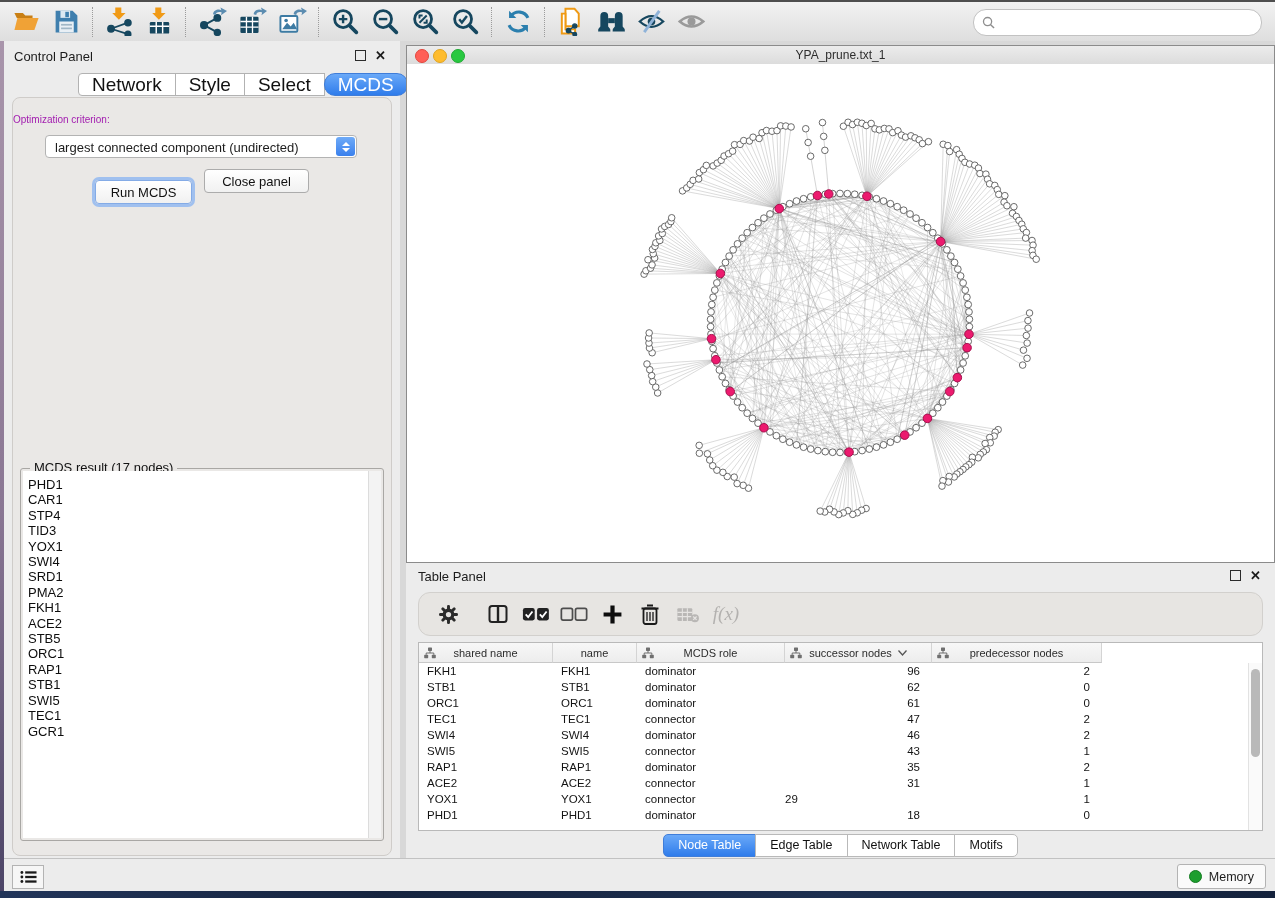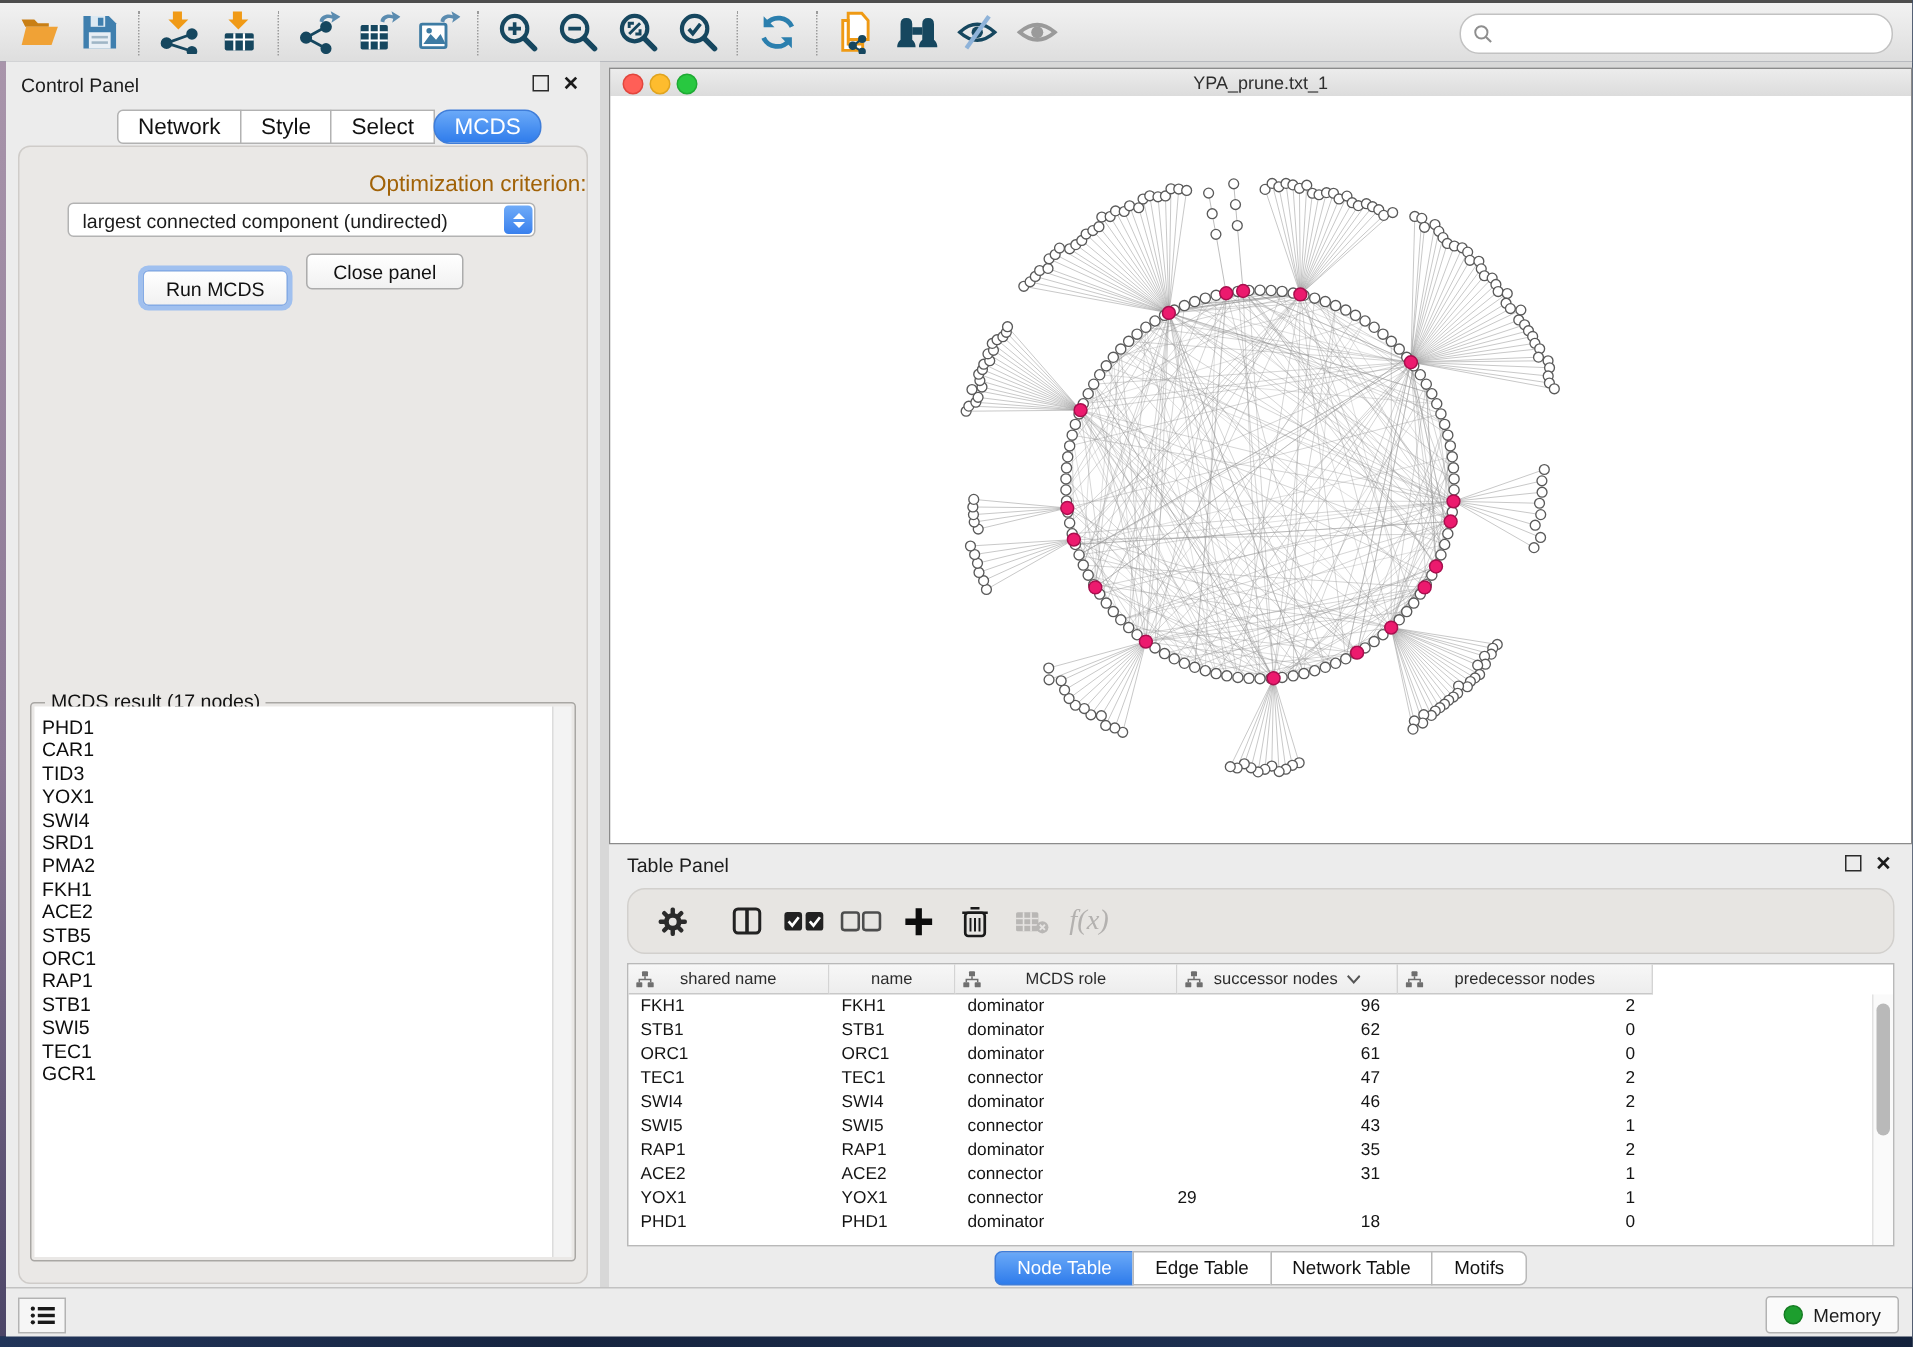--- a/index.html
+++ b/index.html
@@ -27,28 +27,28 @@
              background:linear-gradient(90deg,#22355a,#16243f 30%,#1d2f50 65%,#14223c);}
   .main-bg{position:absolute;left:4px;top:41px;width:1271px;height:817px;background:#d8d8d8;}
   
   .panel-title{font-size:13px;color:#1c1c1c;}
   .winbtns{position:absolute;display:flex;align-items:center;gap:9px;}
   .float-btn{width:9px;height:9px;border:1.5px solid #2b2b2b;display:inline-block;cursor:pointer;}
   .close-btn{font-size:13px;font-weight:700;color:#1b1b1b;line-height:10px;cursor:pointer;}
   
   .control-panel{position:absolute;left:4px;top:41px;width:396px;height:817px;background:#ececec;}
   .seg{position:absolute;left:74px;top:32px;display:flex;}
-  .seg-tab{height:21px;line-height:21px;padding:0 13px;font-size:15px;background:#fff;
+  .seg-tab{height:21px;line-height:21px;padding:0 13px;font-size:19px;background:#fff;
            border:1px solid #b2b2b2;margin-left:-1px;cursor:pointer;color:#111;}
   .seg-tab:first-child{border-radius:4px 0 0 4px;margin-left:0;}
   .seg-tab:last-child{border-radius:0 4px 4px 0;}
   .seg-tab.on{background:linear-gradient(180deg,#6aa9f8,#2f7ceb);border-color:#3f7dd9;color:#fff;border-radius:11px;}
   .cp-inner{position:absolute;left:8px;top:56px;width:378px;height:757px;background:#eae8e6;
             border:1px solid #cfccc9;border-radius:8px;}
-  .opt-label{position:absolute;left:0;top:16px;width:100%;text-align:right;font-size:15px;color:#a16207;}
+  .opt-label{position:absolute;left:0;top:16px;width:100%;text-align:left;font-size:10px;color:#a21caf;}
   .dropdown{position:absolute;left:32px;top:37px;width:312px;height:23px;background:#fff;
             border:1px solid #b3b3b3;border-radius:4px;font-size:13px;line-height:23px;
             padding-left:9px;box-sizing:border-box;cursor:pointer;}
   .dd-step{position:absolute;right:1px;top:1px;bottom:1px;width:19px;border-radius:3px;
            background:linear-gradient(180deg,#6fabf8,#3a80ed);display:flex;flex-direction:column;
            align-items:center;justify-content:center;gap:2px;}
   .dd-up{width:0;height:0;border-left:4px solid transparent;border-right:4px solid transparent;border-bottom:4px solid #fff;}
   .dd-dn{width:0;height:0;border-left:4px solid transparent;border-right:4px solid transparent;border-top:4px solid #fff;}
   .btn{position:absolute;height:24px;background:linear-gradient(180deg,#ffffff,#f1f1f1);
        border:1px solid #acacac;border-radius:4px;font-size:13px;font-family:"Liberation Sans",sans-serif;
@@ -289,20 +289,21 @@
           </span>
       </div>
       <button class="btn focus" style="left:82px;top:82px;width:97px">Run MCDS</button>
       <button class="btn" style="left:191px;top:71px;width:105px">Close panel</button>
 
       <div class="groupbox">
         <div class="grouplegend">MCDS result (17 nodes)</div>
         <div class="mcds-list">
             <div class="mcds-item">PHD1</div>
             <div class="mcds-item">CAR1</div>
+            <div class="mcds-item">STP4</div>
             <div class="mcds-item">TID3</div>
             <div class="mcds-item">YOX1</div>
             <div class="mcds-item">SWI4</div>
             <div class="mcds-item">SRD1</div>
             <div class="mcds-item">PMA2</div>
             <div class="mcds-item">FKH1</div>
             <div class="mcds-item">ACE2</div>
             <div class="mcds-item">STB5</div>
             <div class="mcds-item">ORC1</div>
             <div class="mcds-item">RAP1</div>

